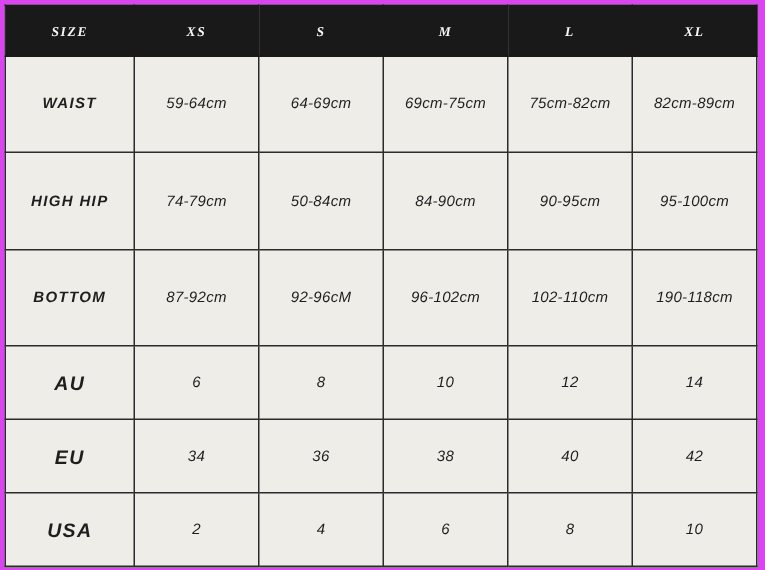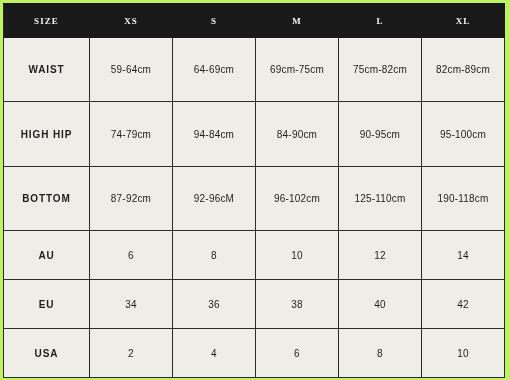--- a/index.html
+++ b/index.html
@@ -12,21 +12,22 @@
     background: #f2f1ed;
     font-family: "Liberation Sans", sans-serif;
     overflow: hidden;
   }
 
   .chart-frame {
     box-sizing: border-box;
     width: 510px;
     height: 380px;
     padding: 3px 8px 2px 3px;
-    background: #bef264;
+    background: #d946ef;
+    font-style: italic;
   }
 
   table.size-table {
     width: 100%;
     height: 100%;
     border-collapse: collapse;
     table-layout: fixed;
     background: #efede8;
   }
 
@@ -66,21 +67,21 @@
   }
 
   td.value-cell {
     font-size: 10px;
     letter-spacing: 0.2px;
   }
 
   tr.measure-row td { height: 49px; }
   tr.sizing-row  td { height: 37px; }
 
-  tr.sizing-row td.row-label { font-size: 10px; }
+  tr.sizing-row td.row-label { font-size: 13px; }
   tr.sizing-row td.value-cell { font-size: 10px; }
 
   
   col.c-label { width: 86px; }
   col.c-size  { width: 83px; }
 </style>
 </head>
 <body>
 
 <div class="chart-frame">
@@ -111,32 +112,32 @@
         <td class="value-cell">64-69cm</td>
         <td class="value-cell">69cm-75cm</td>
         <td class="value-cell">75cm-82cm</td>
         <td class="value-cell">82cm-89cm</td>
       </tr>
 
 
       <tr class="measure-row">
         <td class="row-label">HIGH HIP</td>
         <td class="value-cell">74-79cm</td>
-        <td class="value-cell">94-84cm</td>
+        <td class="value-cell">50-84cm</td>
         <td class="value-cell">84-90cm</td>
         <td class="value-cell">90-95cm</td>
         <td class="value-cell">95-100cm</td>
       </tr>
 
       <tr class="measure-row">
         <td class="row-label">BOTTOM</td>
         <td class="value-cell">87-92cm</td>
         <td class="value-cell">92-96cM</td>
         <td class="value-cell">96-102cm</td>
-        <td class="value-cell">125-110cm</td>
+        <td class="value-cell">102-110cm</td>
         <td class="value-cell">190-118cm</td>
       </tr>
 
       <tr class="sizing-row">
         <td class="row-label">AU</td>
         <td class="value-cell">6</td>
         <td class="value-cell">8</td>
         <td class="value-cell">10</td>
         <td class="value-cell">12</td>
         <td class="value-cell">14</td>

